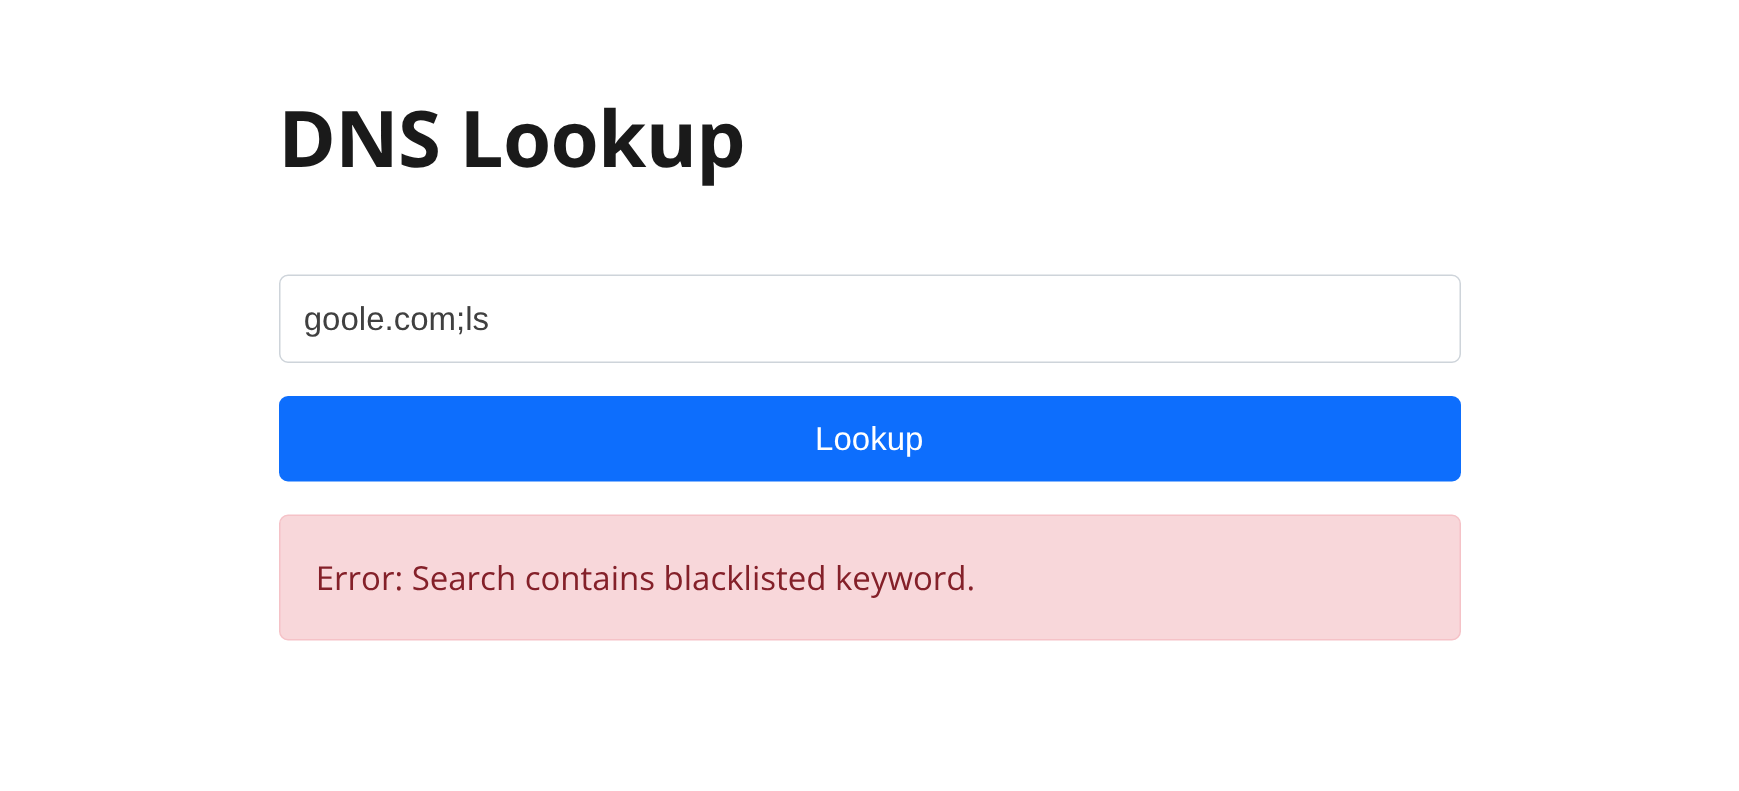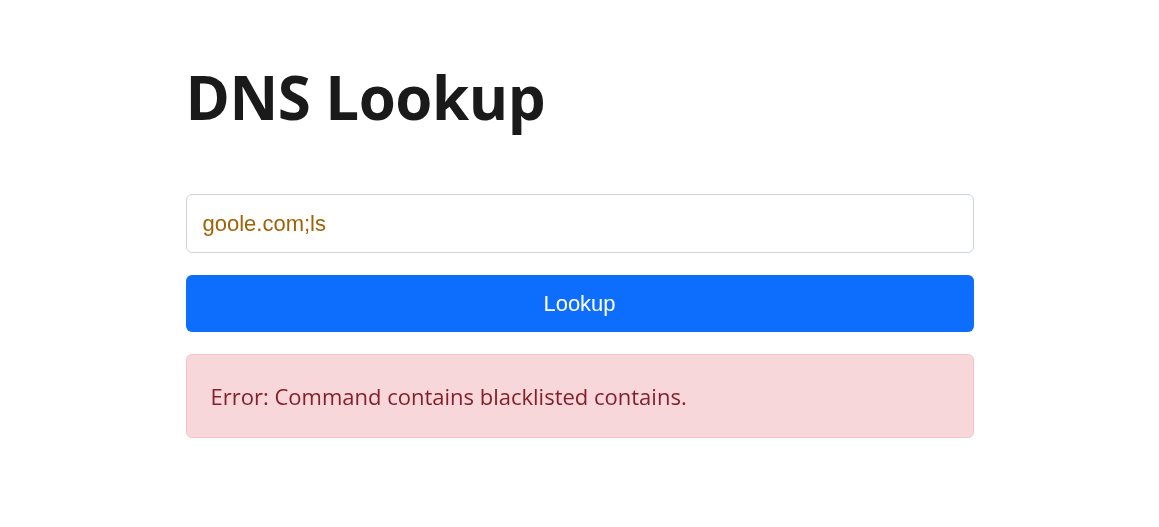--- a/index.html
+++ b/index.html
@@ -13,35 +13,35 @@
       color: #212529;
       width: 1159px;
       height: 527px;
     }
     .container {
       max-width: 818px;
       margin: 0 auto;
       padding: 0 15px;
     }
     h1 {
-      font-size: 60px;
+      font-size: 52px;
       font-weight: 700;
       margin-top: 56px;
       margin-bottom: 56px;
       color: #1a1a1a;
       letter-spacing: -0.5px;
     }
     .search-input {
       width: 100%;
       padding: 12px 16px;
       font-size: 22px;
       border: 1px solid #ced4da;
       border-radius: 6px;
       background: #ffffff;
-      color: #a16207;
+      color: #404040;
       line-height: 1.5;
       display: block;
     }
     .search-button {
       width: 100%;
       padding: 12px 16px;
       font-size: 22px;
       background: #0d6efd;
       color: #ffffff;
       border: none;
@@ -61,14 +61,14 @@
       font-size: 22px;
     }
   </style>
 </head>
 <body>
 
 <div class="container">
   <h1>DNS Lookup</h1>
   <input type="text" class="search-input" value="goole.com;ls" style="">
   <button class="search-button">Lookup</button>
-  <div class="alert">Error: Command contains blacklisted contains.</div>
+  <div class="alert">Error: Search contains blacklisted keyword.</div>
 </div>
 
 </body></html>

